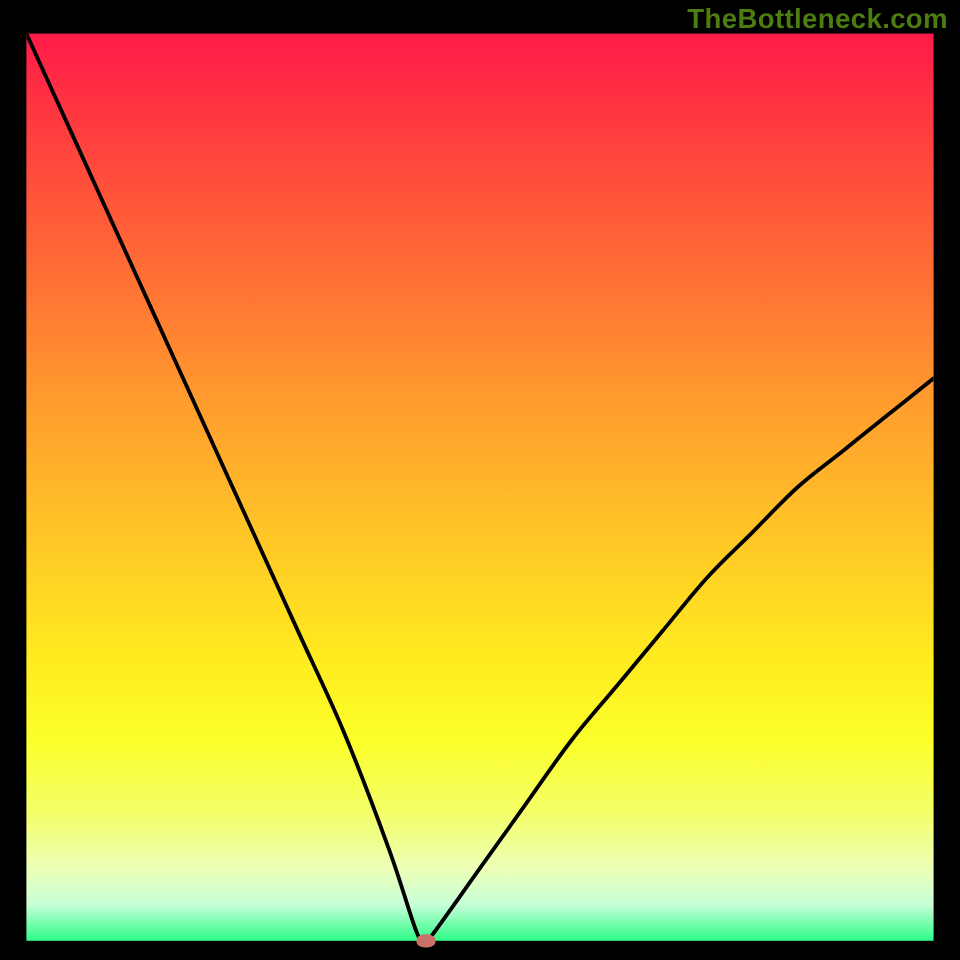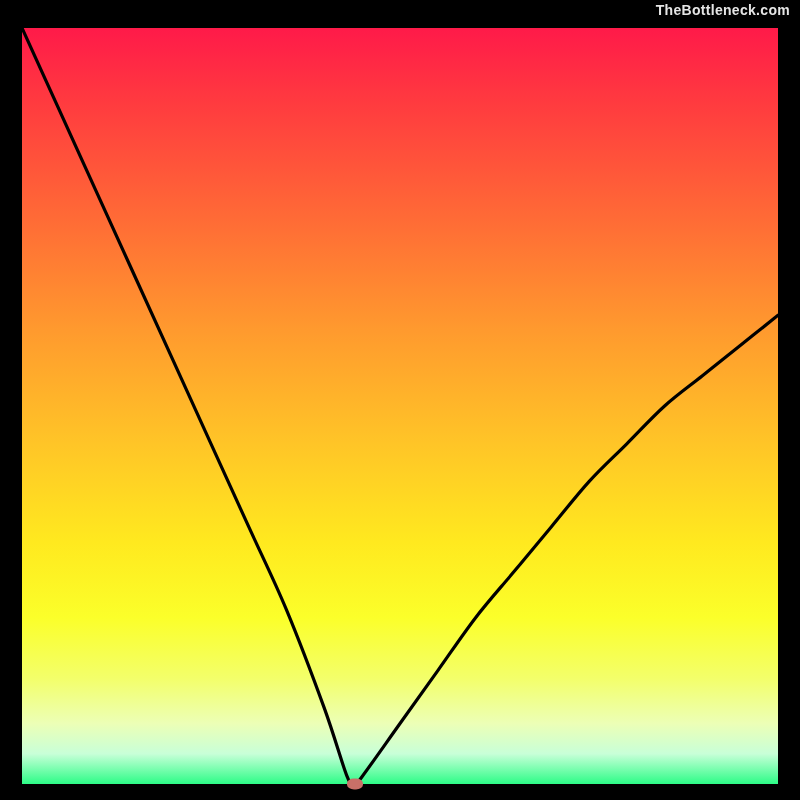--- a/index.html
+++ b/index.html
@@ -14,22 +14,22 @@
   .frame {
     position: relative;
     width: 800px;
     height: 800px;
     background: #000;
   }
   .watermark {
     position: absolute;
     top: 2px;
     right: 10px;
-    color: #e5e5e5;
-    font-size: 14px;
+    color: #4d7c0f;
+    font-size: 23px;
     font-weight: 600;
     letter-spacing: 0.3px;
     z-index: 3;
   }
   .plot-area {
     position: absolute;
     left: 22px;
     top: 28px;
     width: 756px;
     height: 756px;

